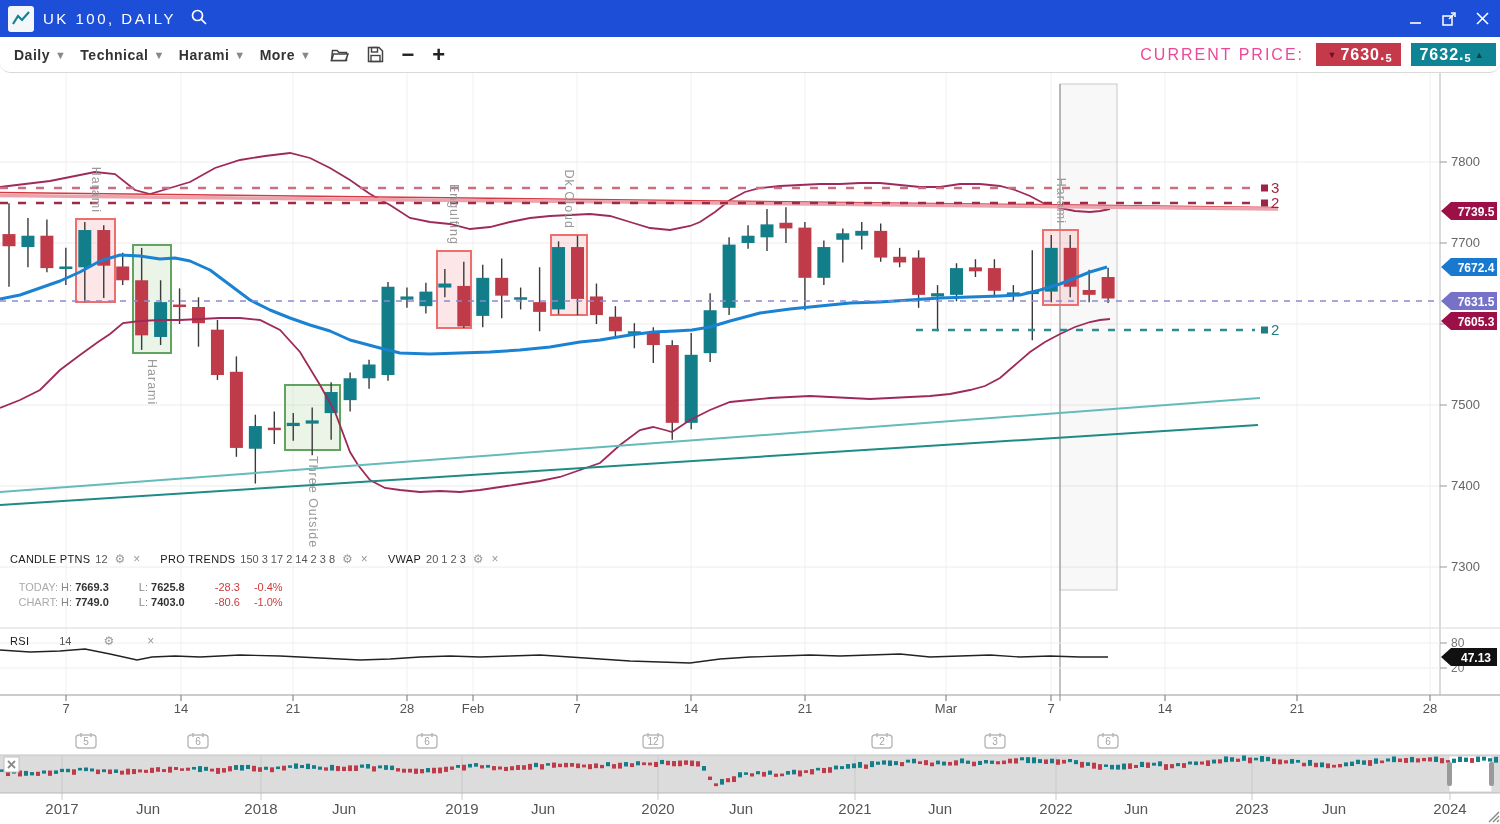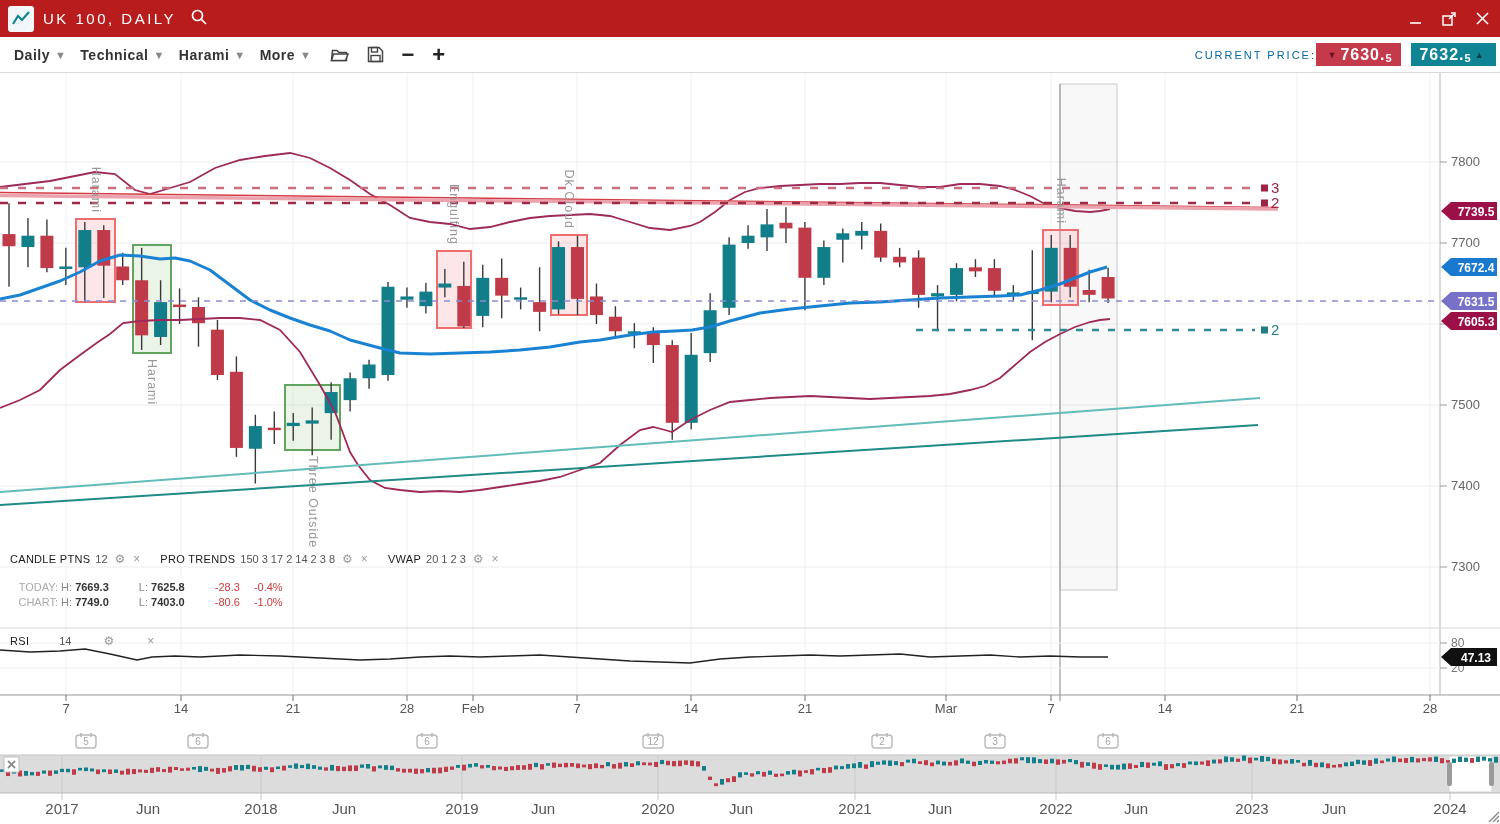--- a/index.html
+++ b/index.html
@@ -1,30 +1,30 @@
 <!DOCTYPE html>
 <html><head>
 <meta charset="utf-8">
 <style>
   html,body{margin:0;padding:0;background:#fff;}
   #app{position:relative;width:1500px;height:824px;font-family:"Liberation Sans",sans-serif;overflow:hidden;background:#fff;}
   
-  #titlebar{position:absolute;left:0;top:0;width:1500px;height:37px;background:#b91c1c;display:flex;align-items:center;}
+  #titlebar{position:absolute;left:0;top:0;width:1500px;height:37px;background:#1d4ed8;display:flex;align-items:center;}
   #logo{width:26px;height:26px;background:#f4f7f9;border-radius:3px;margin:0 9px 0 8px;display:flex;align-items:center;justify-content:center;}
   #title-text{color:#fff;font-size:15px;letter-spacing:2.5px;margin-right:14px;}
   .win-btns{position:absolute;right:10px;top:0;height:37px;display:flex;align-items:center;gap:18px;}
   .win-btn{color:#fff;font-size:15px;cursor:default;display:flex;align-items:center;}
   
-  #toolbar{position:absolute;left:0;top:37px;width:1500px;height:35px;background:#fff;border-bottom:1px solid #d9d9d9;display:flex;align-items:center;}
+  #toolbar{position:absolute;left:0;top:37px;width:1500px;height:35px;background:#fff;border-bottom:1px solid #d9d9d9;display:flex;align-items:center;border-radius:10px;}
   .menu{font-size:14px;color:#333;font-weight:bold;letter-spacing:.5px;margin-left:14px;display:flex;align-items:center;gap:5px;}
   .caret{color:#888;font-size:11px;}
   .tool-icon{margin-left:18px;display:flex;align-items:center;color:#444;}
   .zoomtxt{font-size:22px;color:#222;font-weight:bold;margin-left:18px;line-height:20px;}
   #cp{position:absolute;right:4px;top:0;height:35px;display:flex;align-items:center;}
-  #cp-label{font-size:11px;letter-spacing:2px;color:#0369a1;}
+  #cp-label{font-size:16px;letter-spacing:2px;color:#ec4899;margin-right:12px;}
   .price-box{width:85px;height:23px;display:flex;align-items:center;justify-content:center;color:#fff;font-size:16px;font-weight:bold;letter-spacing:1px;}
   .price-box .sub{font-size:11px;align-self:flex-end;margin-bottom:2px;}
   .arrow{font-size:9px;margin:0 3px;}
   
   #legend1{position:absolute;left:10px;top:552px;font-size:11px;color:#444;display:flex;align-items:center;white-space:nowrap;}
   .ind-name{font-weight:normal;color:#1a1a1a;margin-right:5px;letter-spacing:.3px;}
   .ind-params{color:#555;margin-right:7px;}
   .mini-icon{color:#9a9a9a;font-size:12px;margin-right:8px;cursor:default;}
   .ind-gap{width:12px;}
   #stats{position:absolute;left:10px;top:580px;font-size:11px;line-height:15px;white-space:nowrap;}

